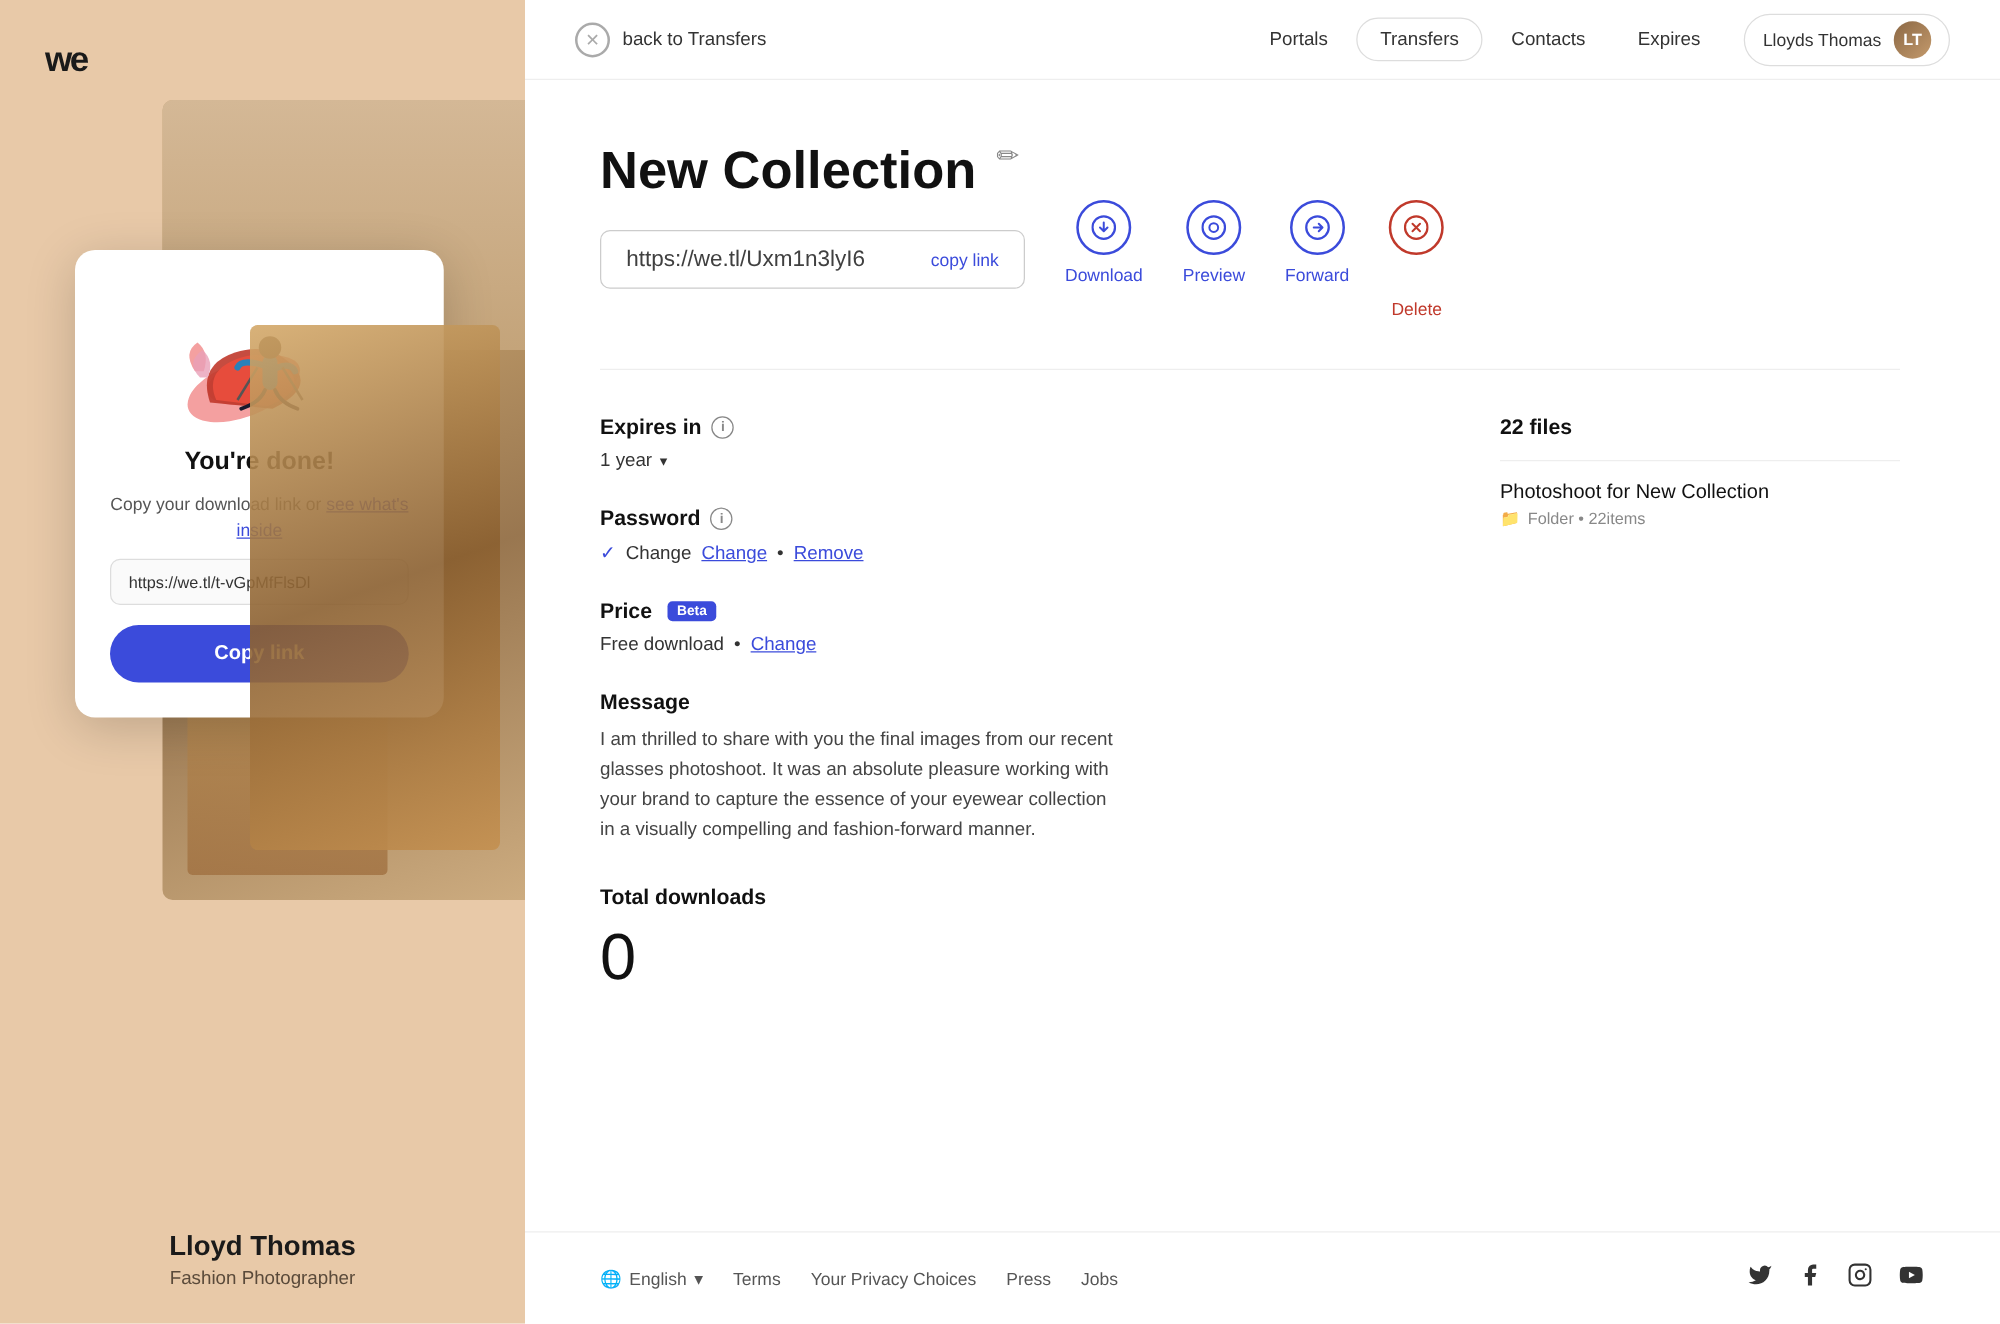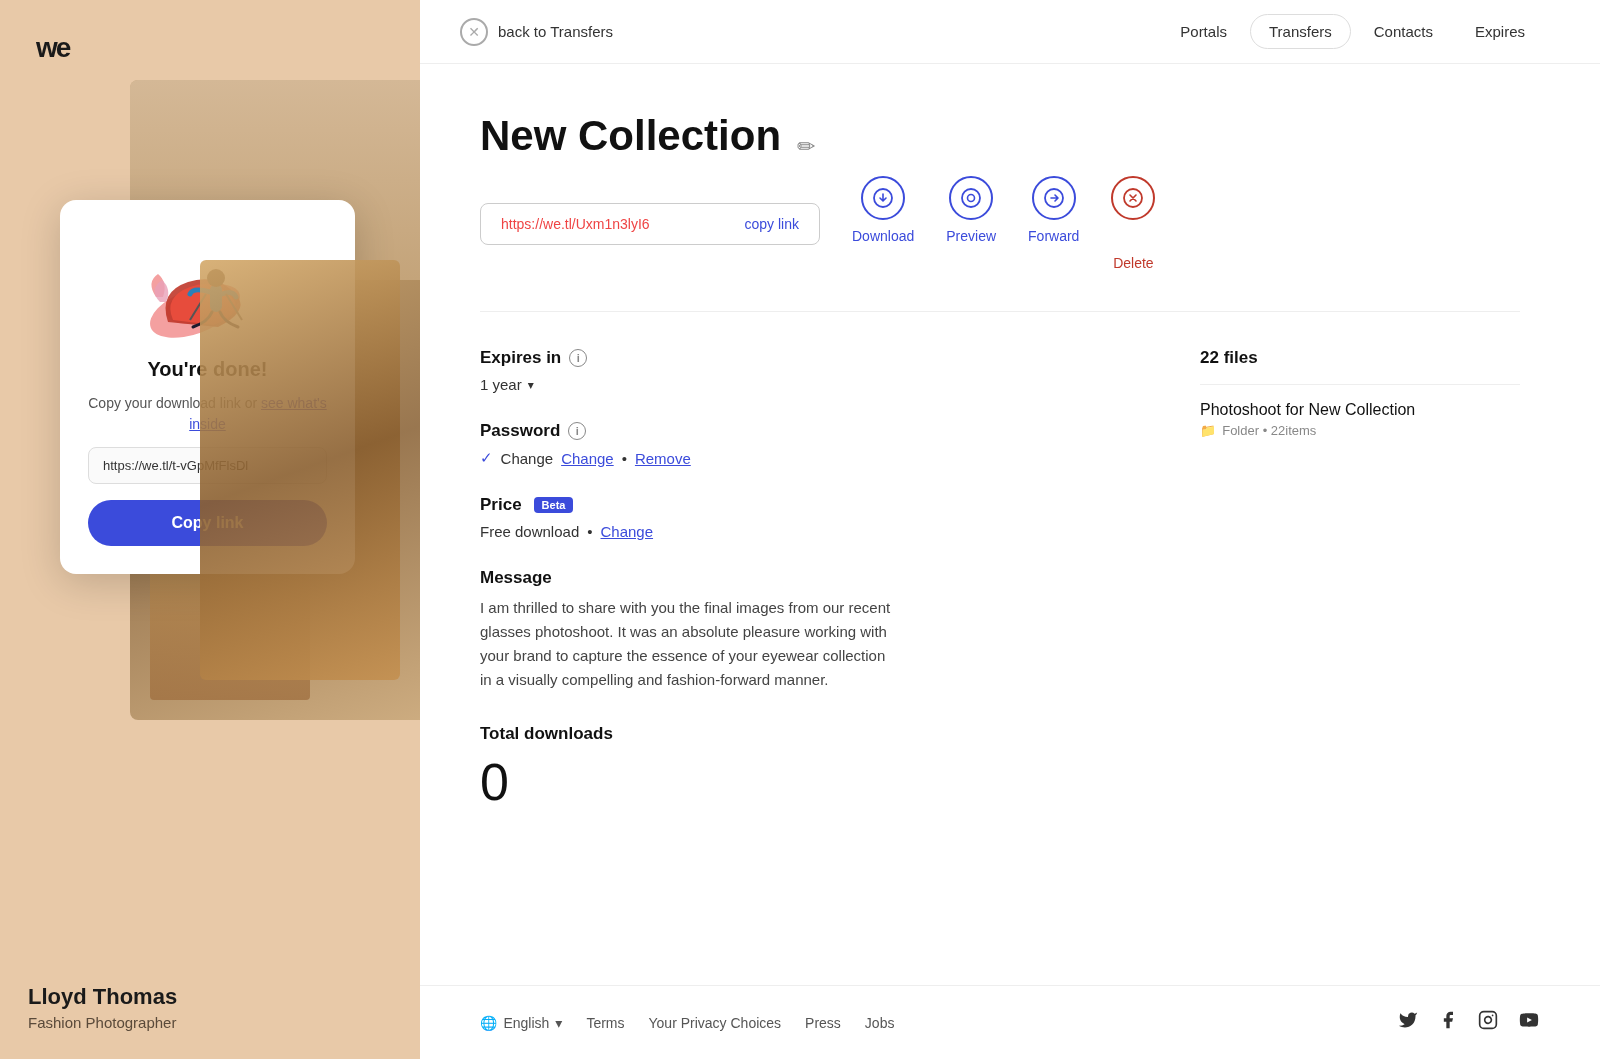--- a/index.html
+++ b/index.html
@@ -92,20 +92,21 @@
       padding: 14px;
       font-size: 16px;
       font-weight: 600;
       cursor: pointer;
       margin-top: 4px;
     }
 
     .left-panel-user {
       position: relative;
       z-index: 2;
+      text-align: center;
     }
     .left-panel-user-name {
       font-size: 22px;
       font-weight: 700;
       color: #1a1a1a;
       margin-bottom: 4px;
     }
     .left-panel-user-title {
       font-size: 15px;
       color: #5a4a3a;
@@ -210,23 +211,22 @@
       color: #fff;
     }
 
     
     .main-content {
       padding: 48px 80px 60px 60px;
       flex: 1;
     }
     .page-title-row {
       display: flex;
-      align-items: flex-end;
+      align-items: flex-start;
       gap: 16px;
-      margin-bottom: 16px;
     }
     .page-title {
       font-size: 42px;
       font-weight: 700;
       color: #111;
     }
     .edit-icon {
       color: #888;
       font-size: 22px;
       cursor: pointer;
@@ -246,22 +246,22 @@
     .link-box {
       display: flex;
       align-items: center;
       border: 1.5px solid #ccc;
       border-radius: 8px;
       padding: 12px 20px;
       gap: 24px;
       min-width: 340px;
     }
     .link-text {
-      font-size: 14px;
-      color: #ef4444;
+      font-size: 18px;
+      color: #404040;
       flex: 1;
     }
     .copy-link-btn {
       font-size: 14px;
       color: #3b4bdb;
       cursor: pointer;
       background: none;
       border: none;
       font-weight: 500;
       white-space: nowrap;
@@ -536,20 +536,24 @@
       <span>back to Transfers</span>
     </button>
 
     <div class="nav-links">
       <a class="nav-link" href="#">Portals</a>
       <a class="nav-link active-nav" href="#">Transfers</a>
       <a class="nav-link" href="#">Contacts</a>
       <a class="nav-link" href="#">Expires</a>
     </div>
 
+    <div class="user-badge">
+      <span class="user-badge-name">Lloyds Thomas</span>
+      <div class="user-avatar">LT</div>
+    </div>
   </div>
 
   <div class="main-content">
 
     <div class="page-title-row">
       <h1 class="page-title">New Collection</h1>
       <span class="edit-icon">✏</span>
     </div>
 
 

